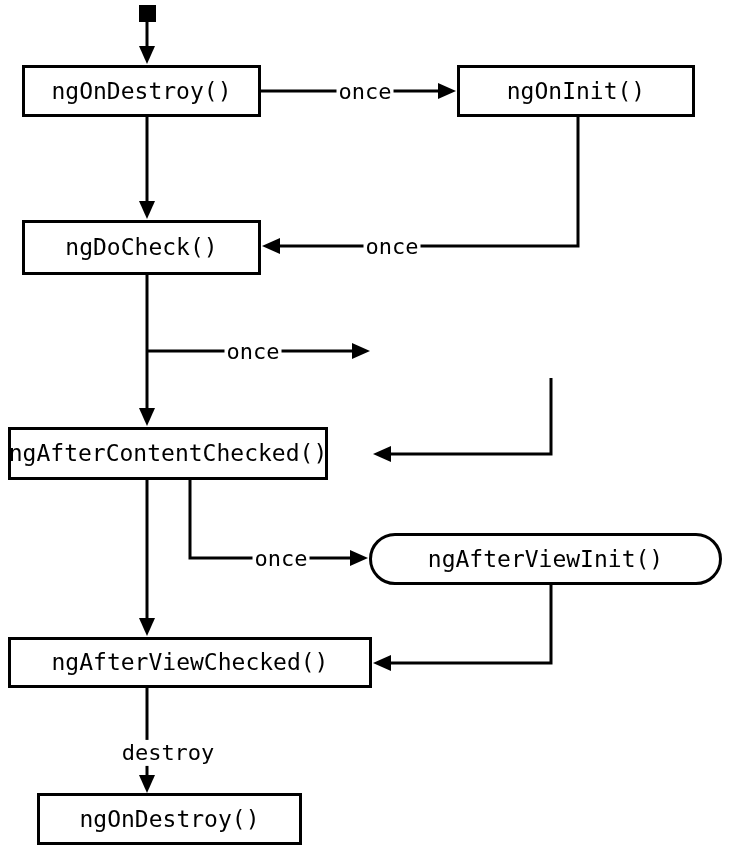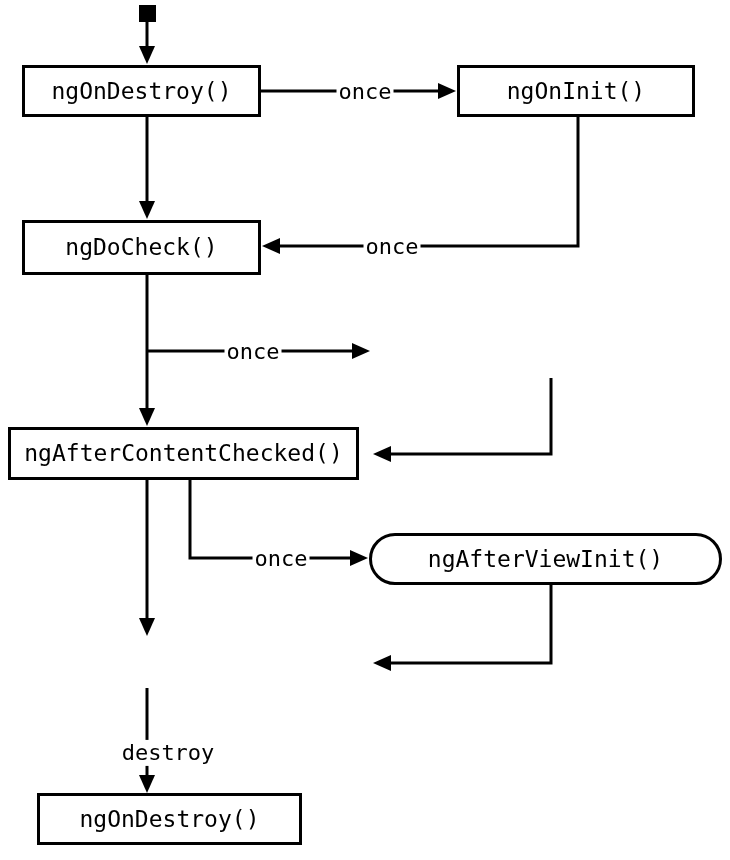--- a/index.html
+++ b/index.html
@@ -116,28 +116,31 @@
 
   <div class="node" style="left:457px; top:65px;  width:238px; height:52px;">
     <span>ngOnInit()</span>
   </div>
 
   <div class="node" style="left:22px;  top:220px; width:239px; height:55px;">
     <span>ngDoCheck()</span>
   </div>
 
 
-  <div class="node" style="left:8px;   top:427px; width:351px; height:53px;">
+  <div class="node" style="left:8px;   top:427px; width:320px; height:53px;">
     <span>ngAfterContentChecked()</span>
   </div>
 
   <div class="node" style="left:369px; top:533px; width:353px; height:52px;border-radius:26px;">
     <span>ngAfterViewInit()</span>
   </div>
 
+  <div class="node" style="left:8px;   top:637px; width:364px; height:51px;">
+    <span>ngAfterViewChecked()</span>
+  </div>
 
   <div class="node" style="left:37px;  top:793px; width:265px; height:52px;">
     <span>ngOnDestroy()</span>
   </div>
 
   <span class="edge-label" style="left:365px; top:92px;">once</span>
 
   <span class="edge-label" style="left:392px; top:247px;">once</span>
 
   <span class="edge-label" style="left:253px; top:352px;">once</span>

